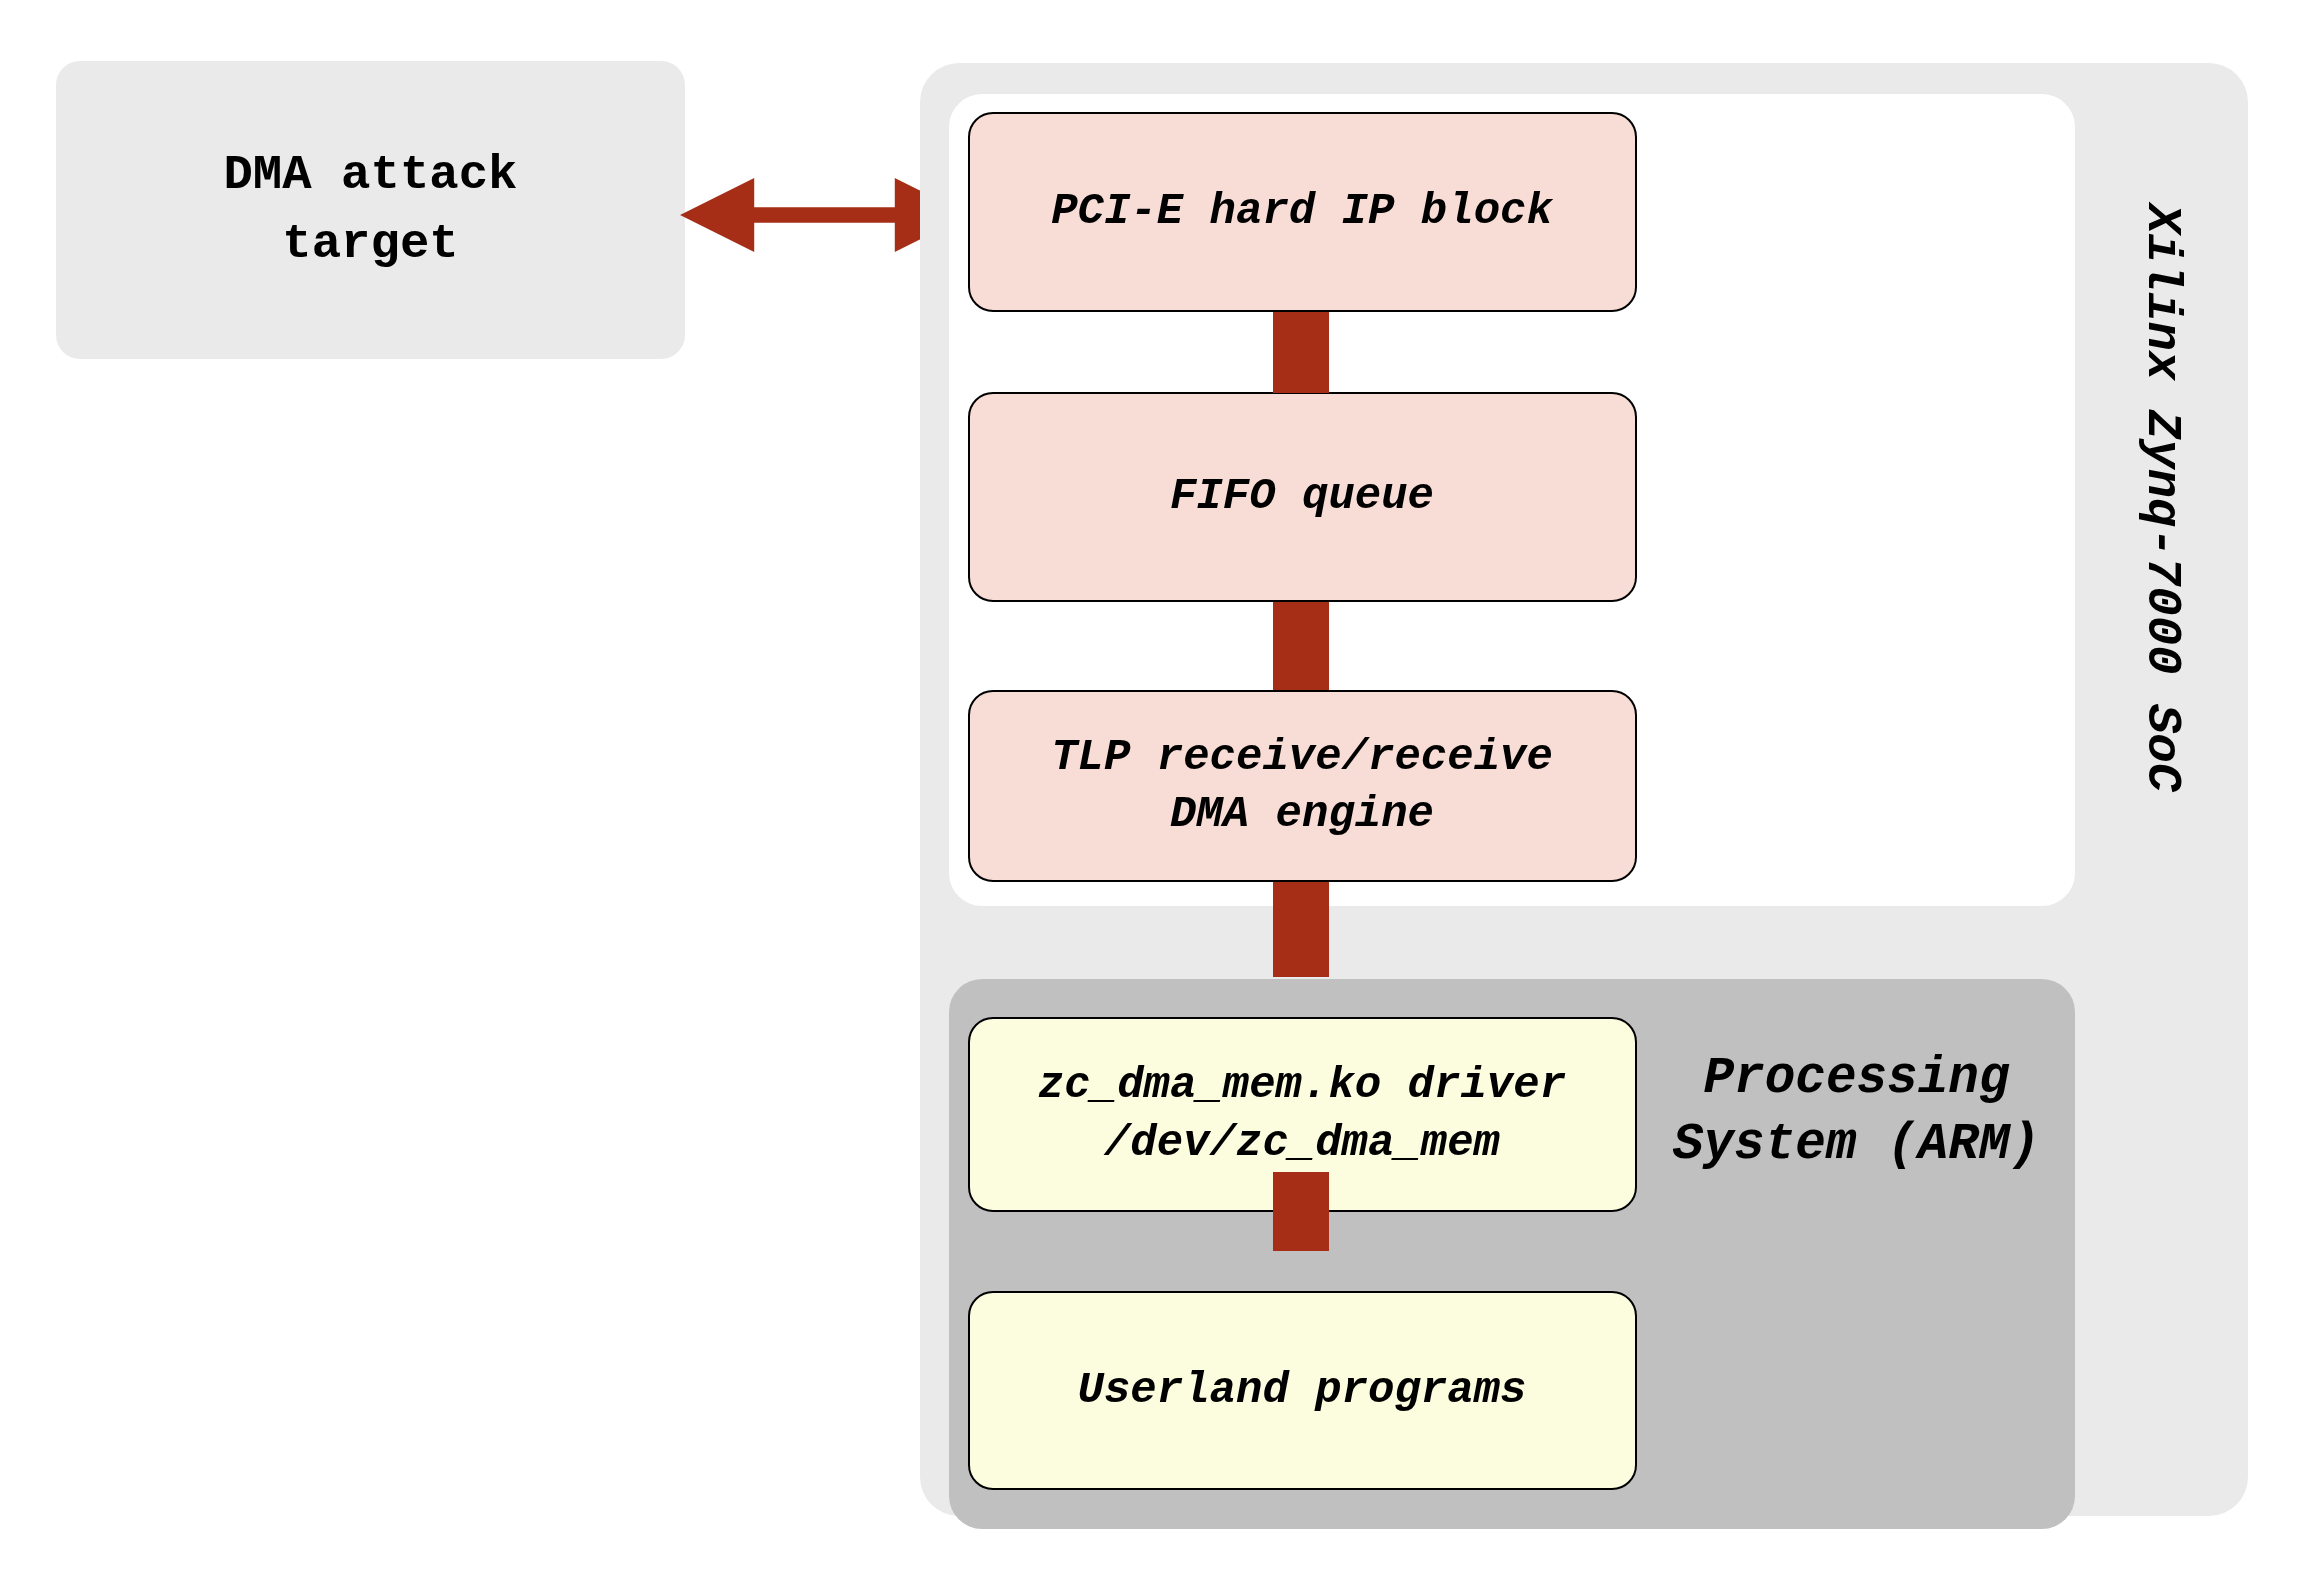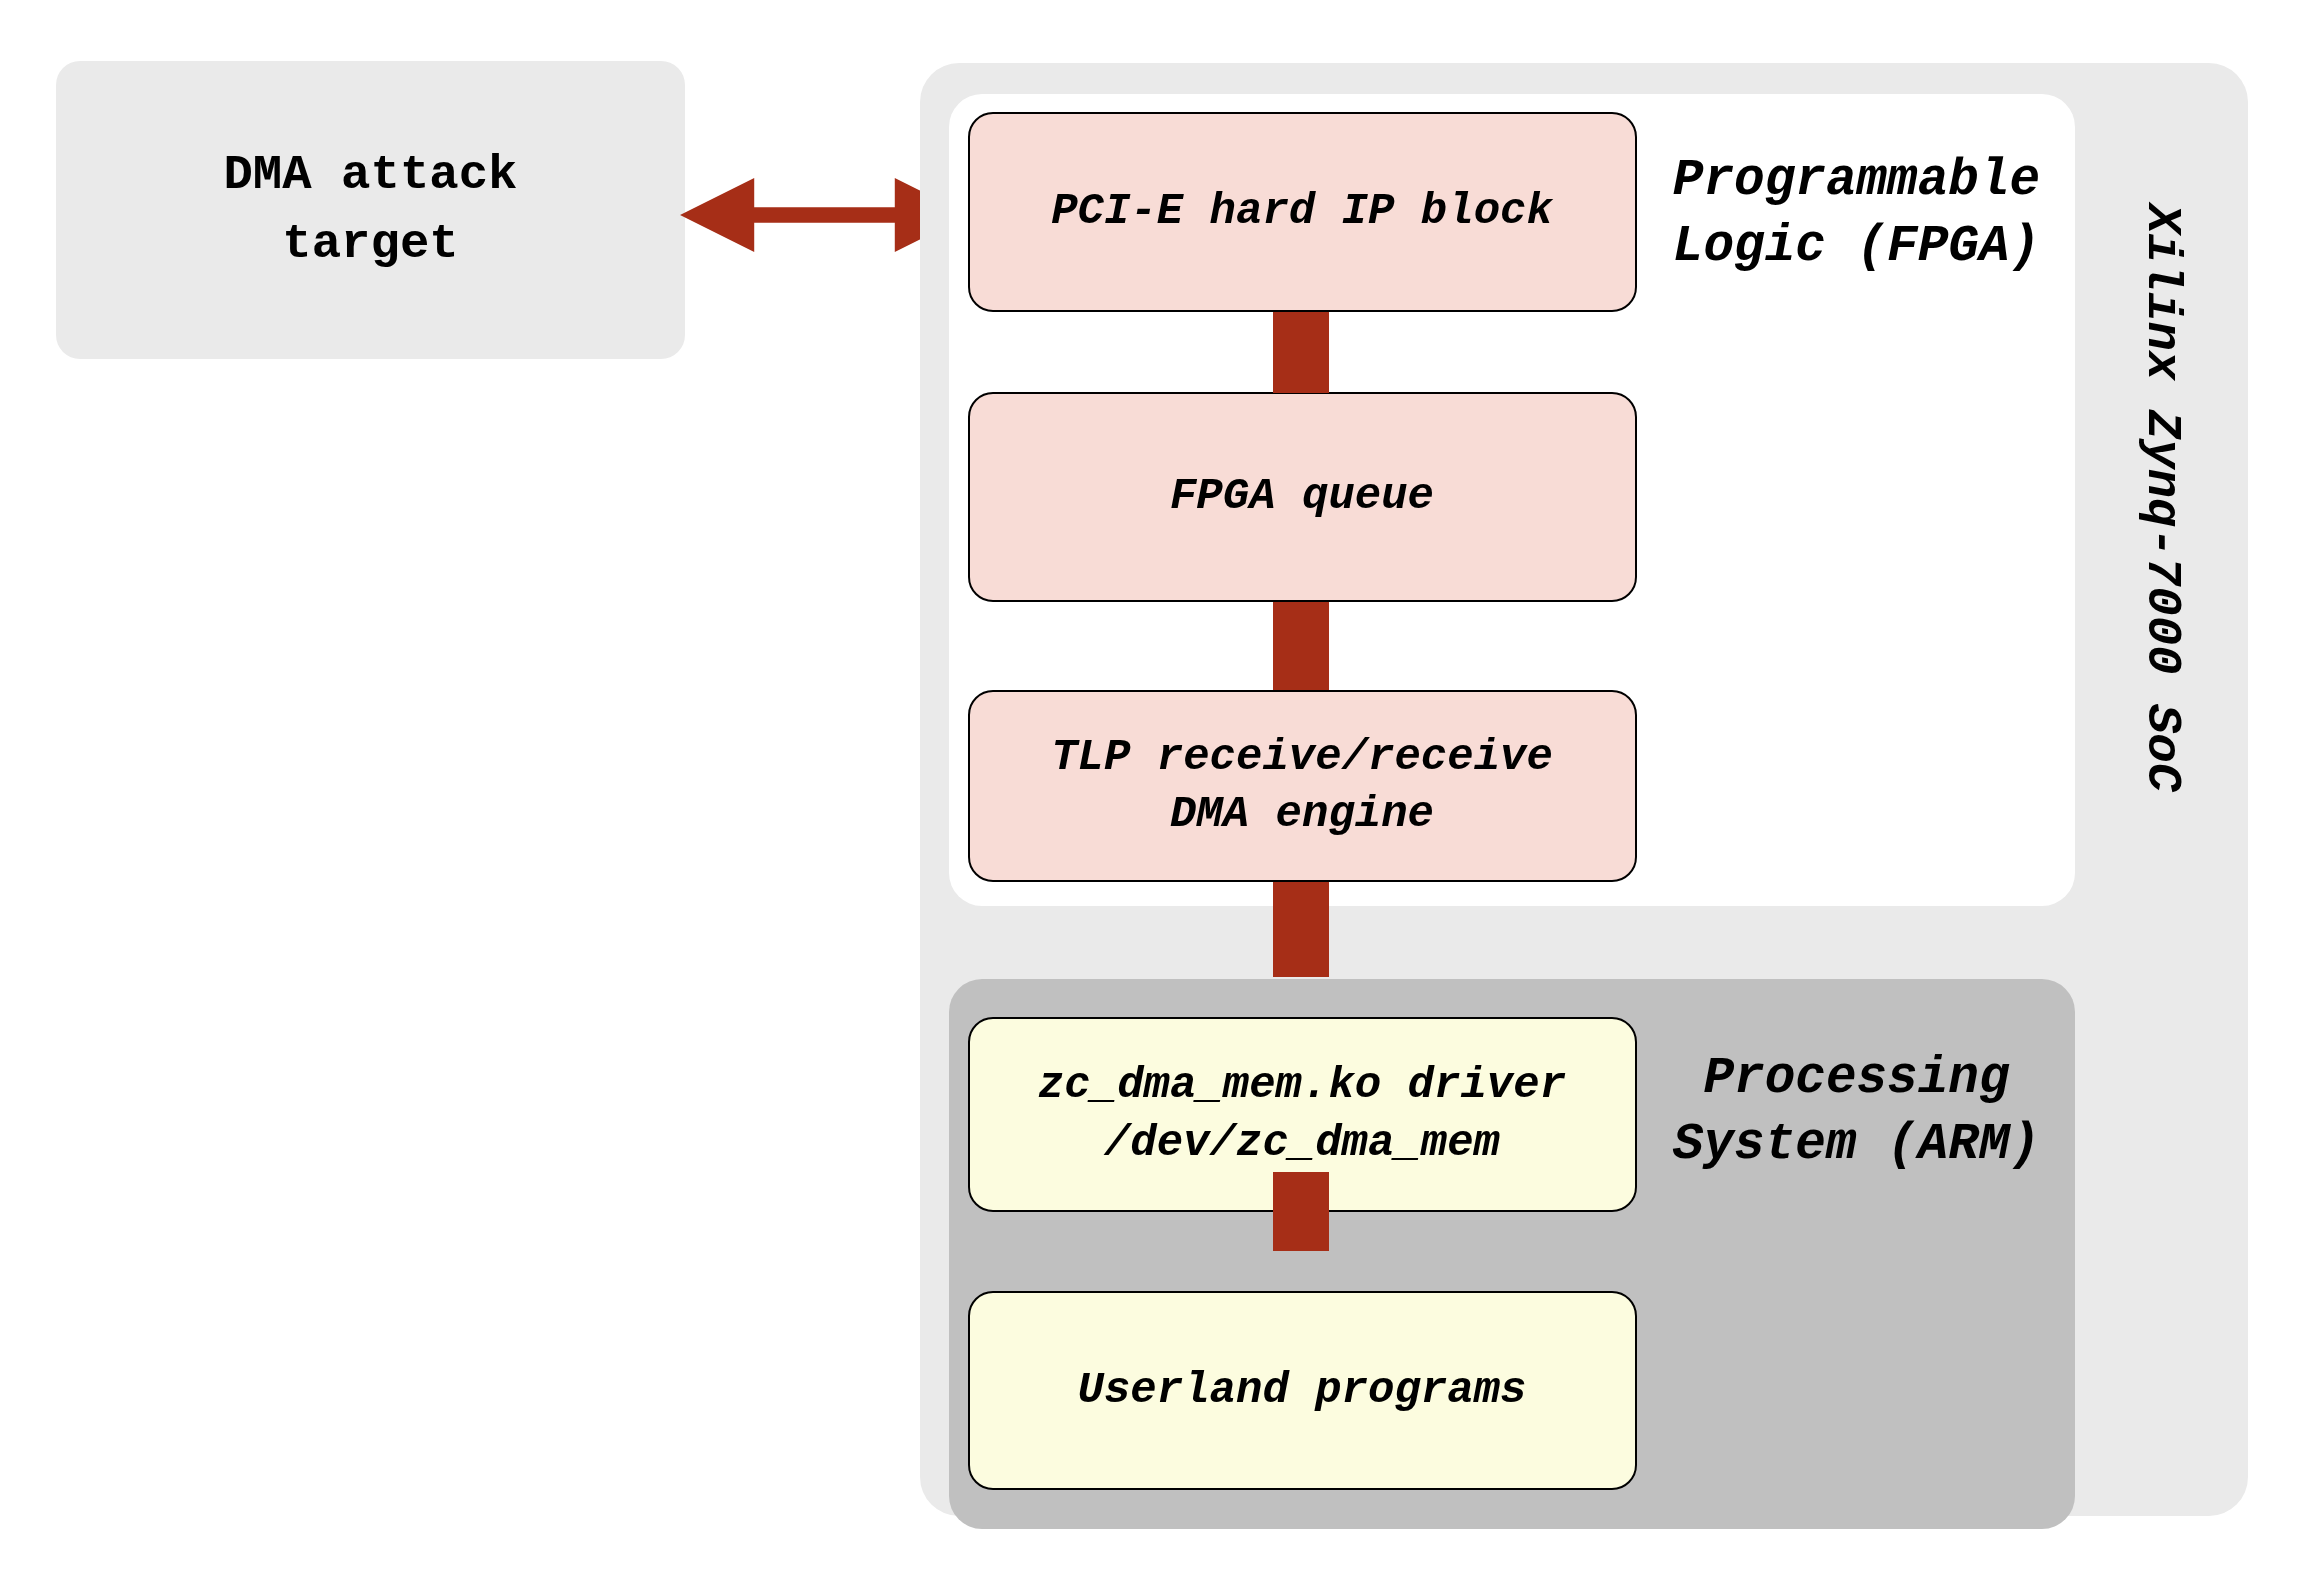--- a/index.html
+++ b/index.html
@@ -104,25 +104,23 @@
 target</div>
 
   <svg class="arrow-svg" viewBox="0 0 300 84" aria-hidden="true">
     <polygon points="2,42 78,4 78,34 222,34 222,4 298,42 222,80 222,50 78,50 78,80"></polygon>
   </svg>
 
   <div class="soc-outer">
 
     <div class="region fpga-region">
       <div class="block pink block-pcie">PCI-E hard IP block</div>
-      <div class="block pink block-fifo">FPGA queue</div>
+      <div class="block pink block-fifo">FIFO queue</div>
       <div class="block pink block-tlp">TLP receive/receive
 DMA engine</div>
-      <div class="region-label">Programmable
-Logic (FPGA)</div>
     </div>
 
     <div class="region ps-region">
       <div class="block yellow block-driver">zc_dma_mem.ko driver
 /dev/zc_dma_mem</div>
       <div class="block yellow block-userland">Userland programs</div>
       <div class="region-label">Processing
 System (ARM)</div>
     </div>
 

